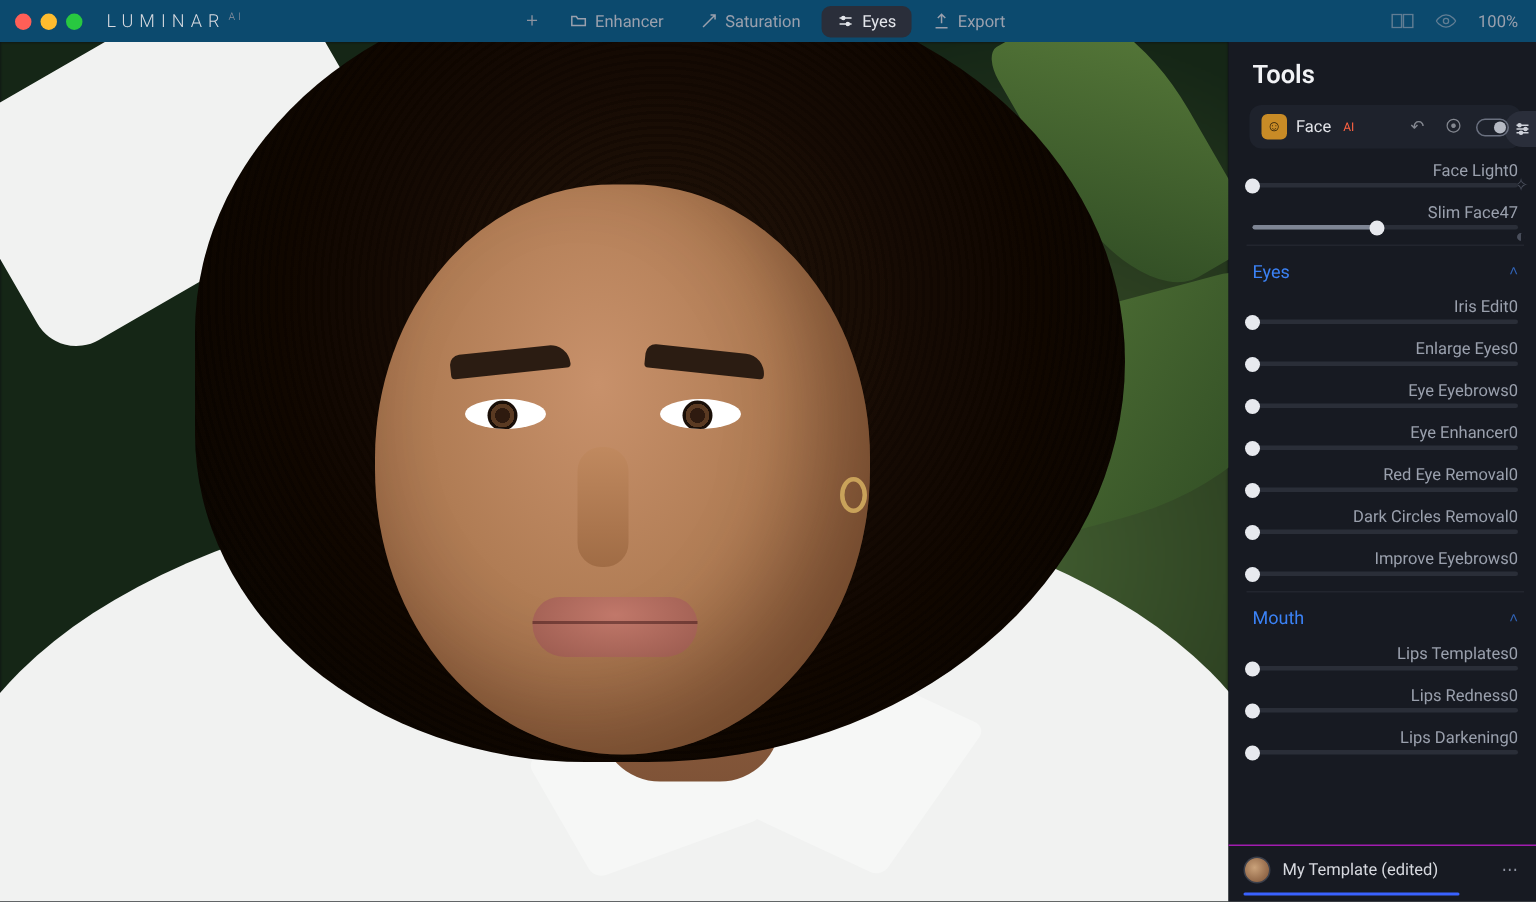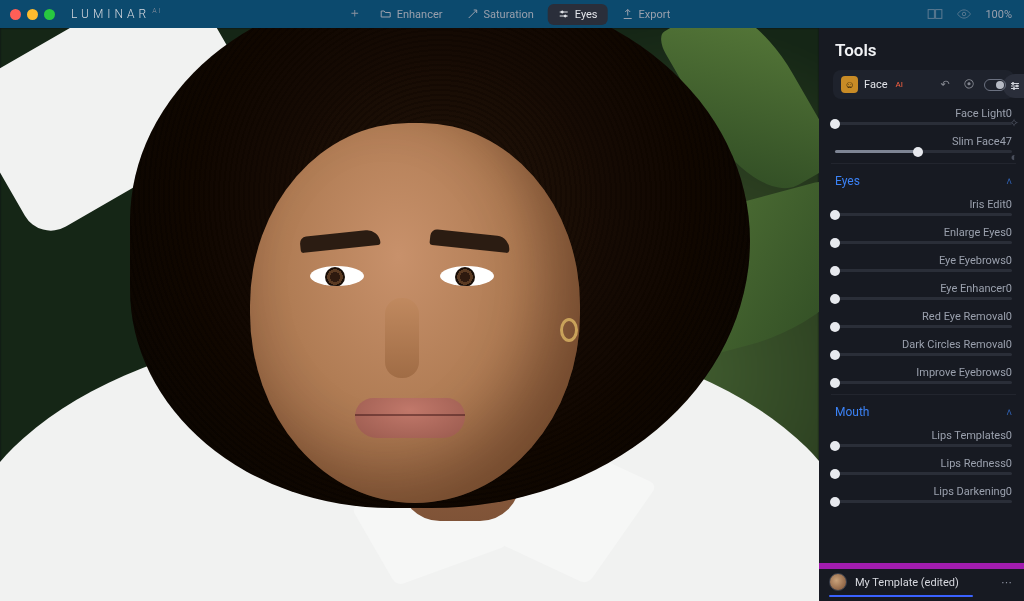--- a/index.html
+++ b/index.html
@@ -81,21 +81,21 @@
 
   .select-row{ display:flex; align-items:center; gap:6px; margin:4px 2px 8px; color:#9aa0ad;}
   .select{ flex:1; background:#20242e; border-radius:6px; padding:3px 8px; display:flex; justify-content:space-between; align-items:center; cursor:pointer; color:#d7d9df;}
   .select .chev{ font-size:8px;}
 
   
   .canvas-bottom{ position:absolute; left:0; right:0; bottom:0; height:20px; background:rgba(10,12,16,.6); display:flex; align-items:center; font-size:10px; color:#888c96; padding:0 8px; justify-content:space-between;}
   .cb-icons{ display:flex; gap:16px; position:absolute; left:50%; transform:translateX(-50%); opacity:.7;}
   .cb-icons span{cursor:pointer;}
 
-  .template-bar{ height:32px; border-top:6px solid #a21caf; display:flex; align-items:center; padding:0 10px; gap:8px;}
+  .template-bar{ height:32px; border-top:1px solid #a21caf; display:flex; align-items:center; padding:0 10px; gap:8px;}
   .avatar{ width:18px;height:18px;border-radius:50%; background:radial-gradient(circle at 40% 40%, #caa27a, #7a4f33); border:1px solid #3a3f4b;}
   .template-bar .name{ color:#d7d9df; font-size:11px; flex:1;}
   .dots{ color:#8e93a0; cursor:pointer; letter-spacing:2px;}
   .progress{ height:2px; background:#3a62ff; margin:0 10px 4px 10px; width:70%; border-radius:2px;}
 
   
   .rail{ position:absolute; right:2px; top:88px; display:flex; flex-direction:column; gap:20px; color:#4a4f5c;}
   .rail span{ width:16px; text-align:center; cursor:pointer; font-size:12px;}
 
   svg{display:block;}

